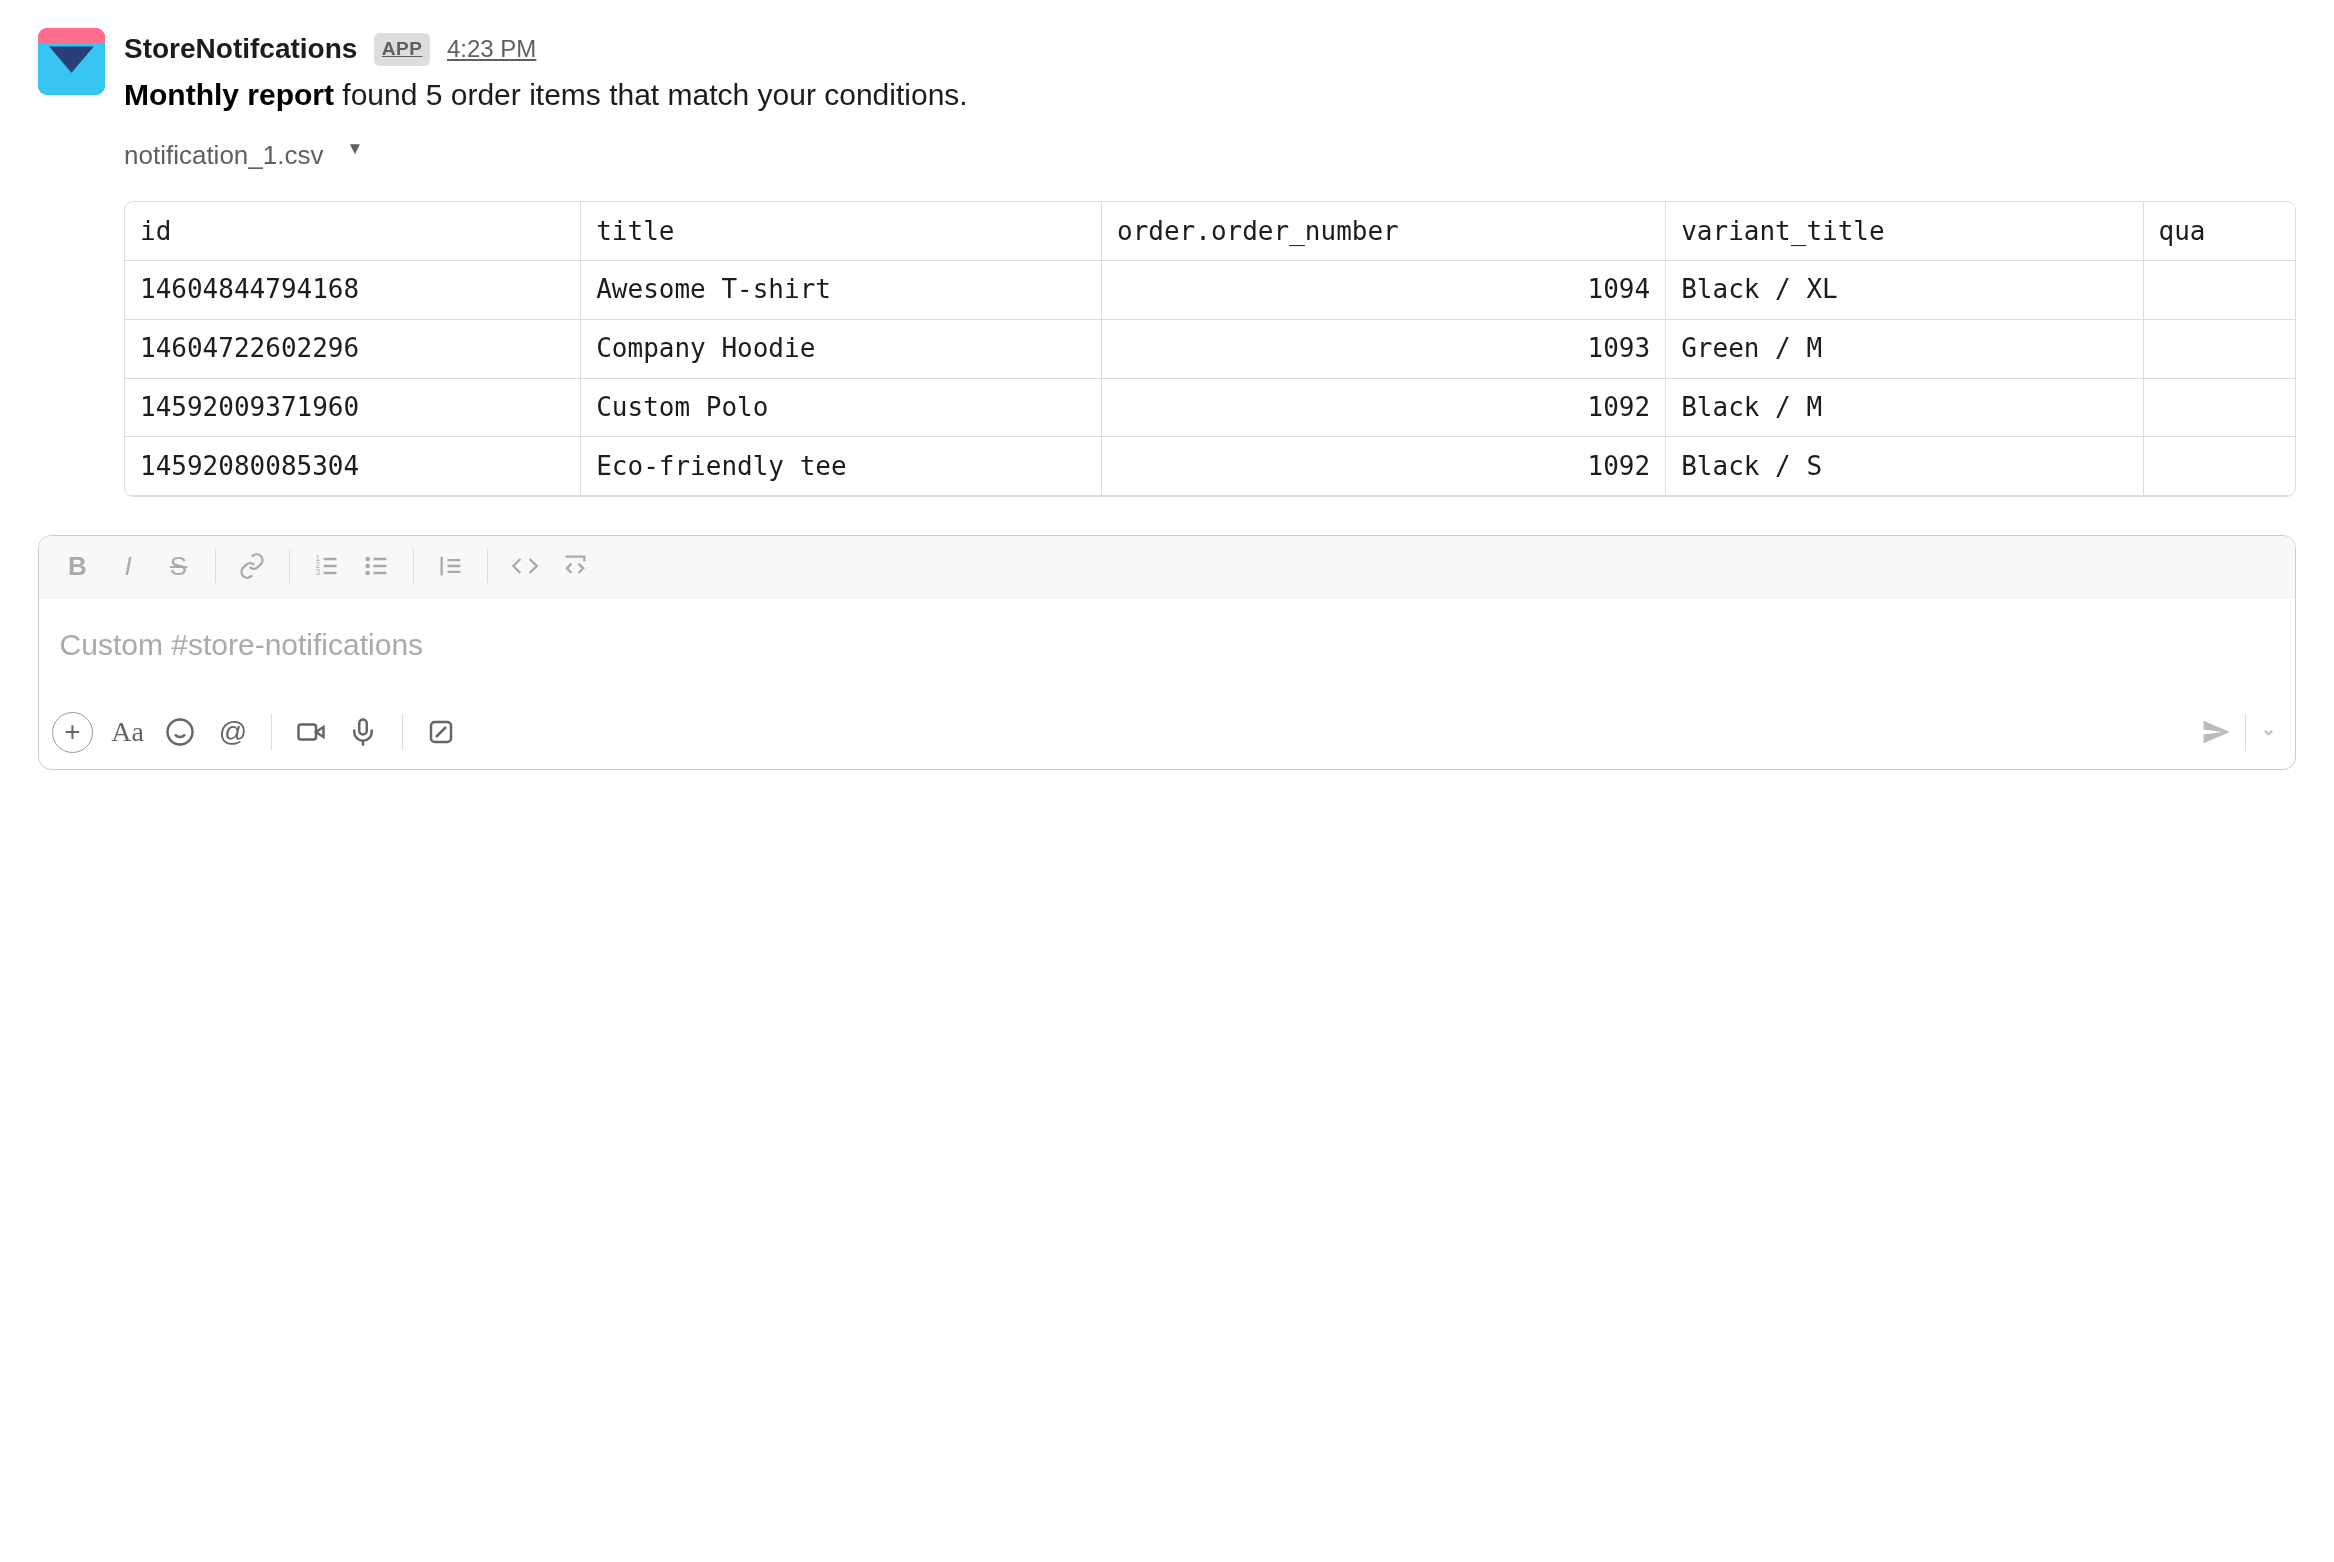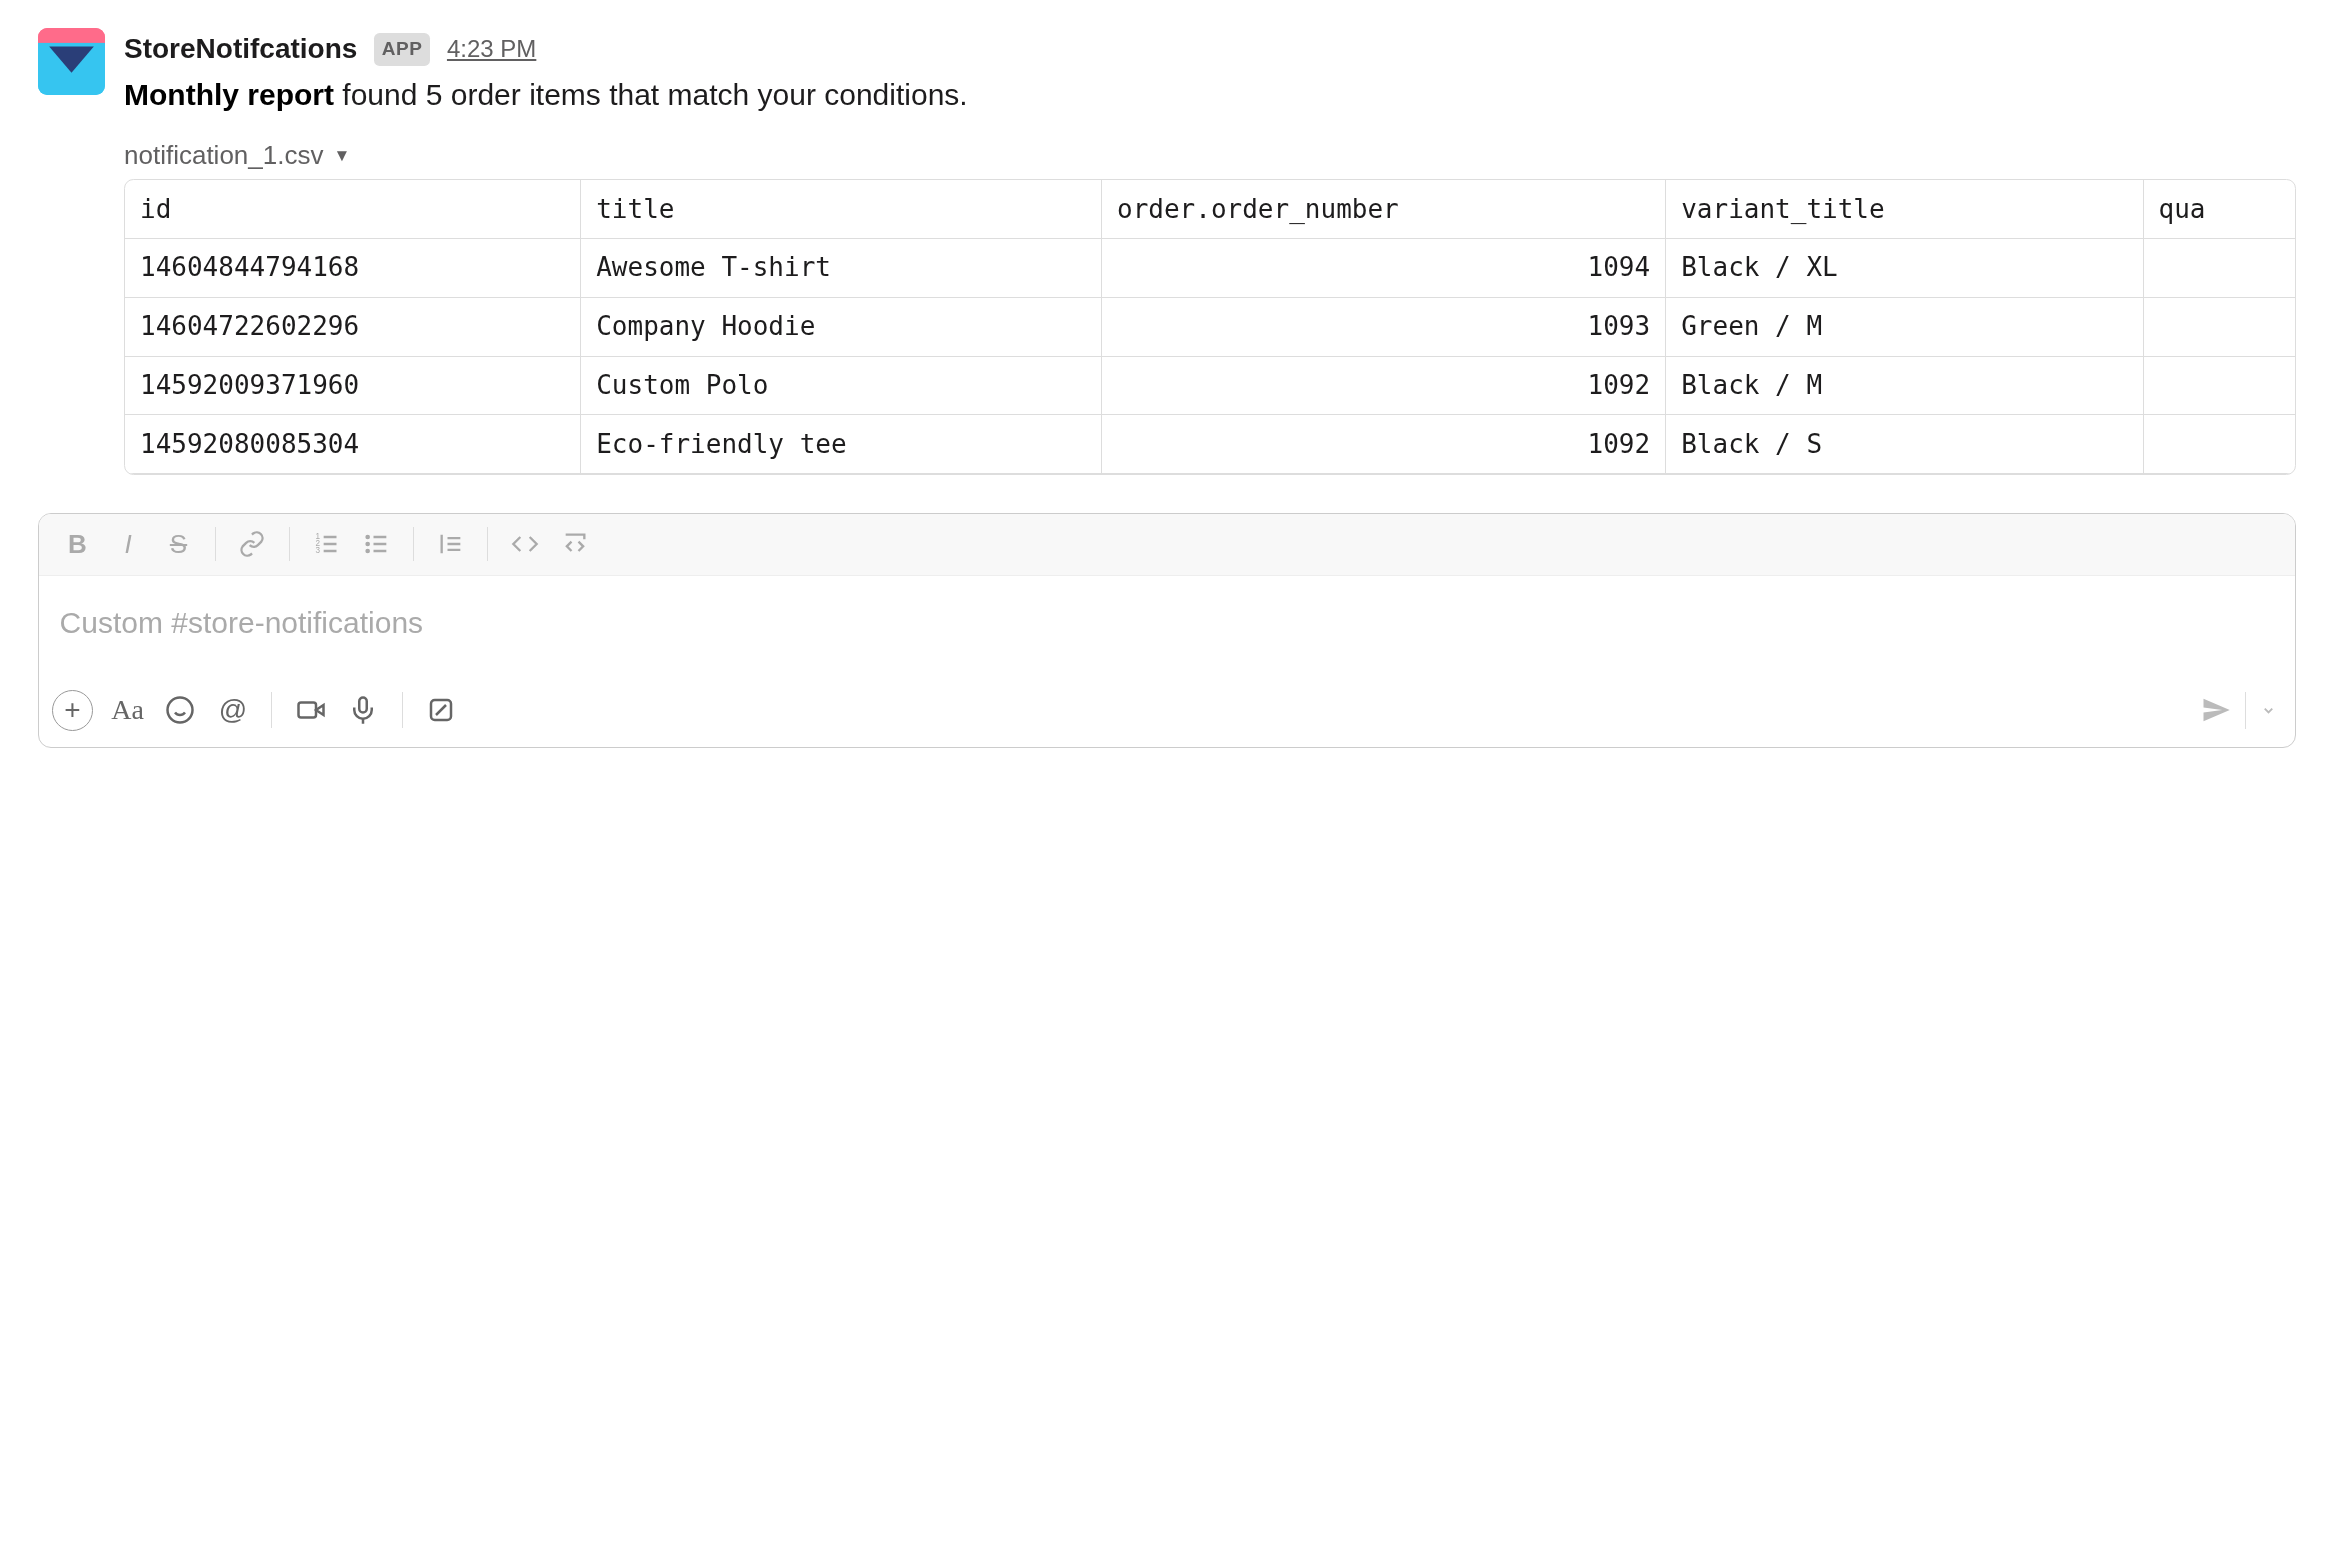--- a/index.html
+++ b/index.html
@@ -35,34 +35,34 @@
     }
     .sender-name { font-weight: 900; font-size: 28px; }
     .app-badge {
       background: #ddd;
       color: #616061;
       font-size: 19px;
       font-weight: 700;
       padding: 1.9px 7.5px;
       border-radius: 5.6px;
       letter-spacing: 0.5px;
+      text-decoration: underline;
     }
     .timestamp { color: #616061; font-size: 24px; text-decoration: underline; }
     .msg-text { font-size: 30px; }
     .msg-text .link { color: #000000; font-weight: 700; }
     .attachment {
       margin-top: 17px;
     }
     .att-filename {
       display: inline-flex;
-      align-items: center;
-      gap: 10px;
+      gap: 23px;
       color: #616061;
       font-size: 26px;
-      margin-bottom: 4px;
+      margin-bottom: 26px;
       cursor: pointer;
     }
     .att-filename .chev { font-size: 17px; color: #616061; }
     .csv-table {
       border: 0.9px solid #ddd;
       border-radius: 9.4px;
       overflow: hidden;
       width: 100%;
     }
     table { border-collapse: collapse; width: 100%; table-layout: fixed; }

